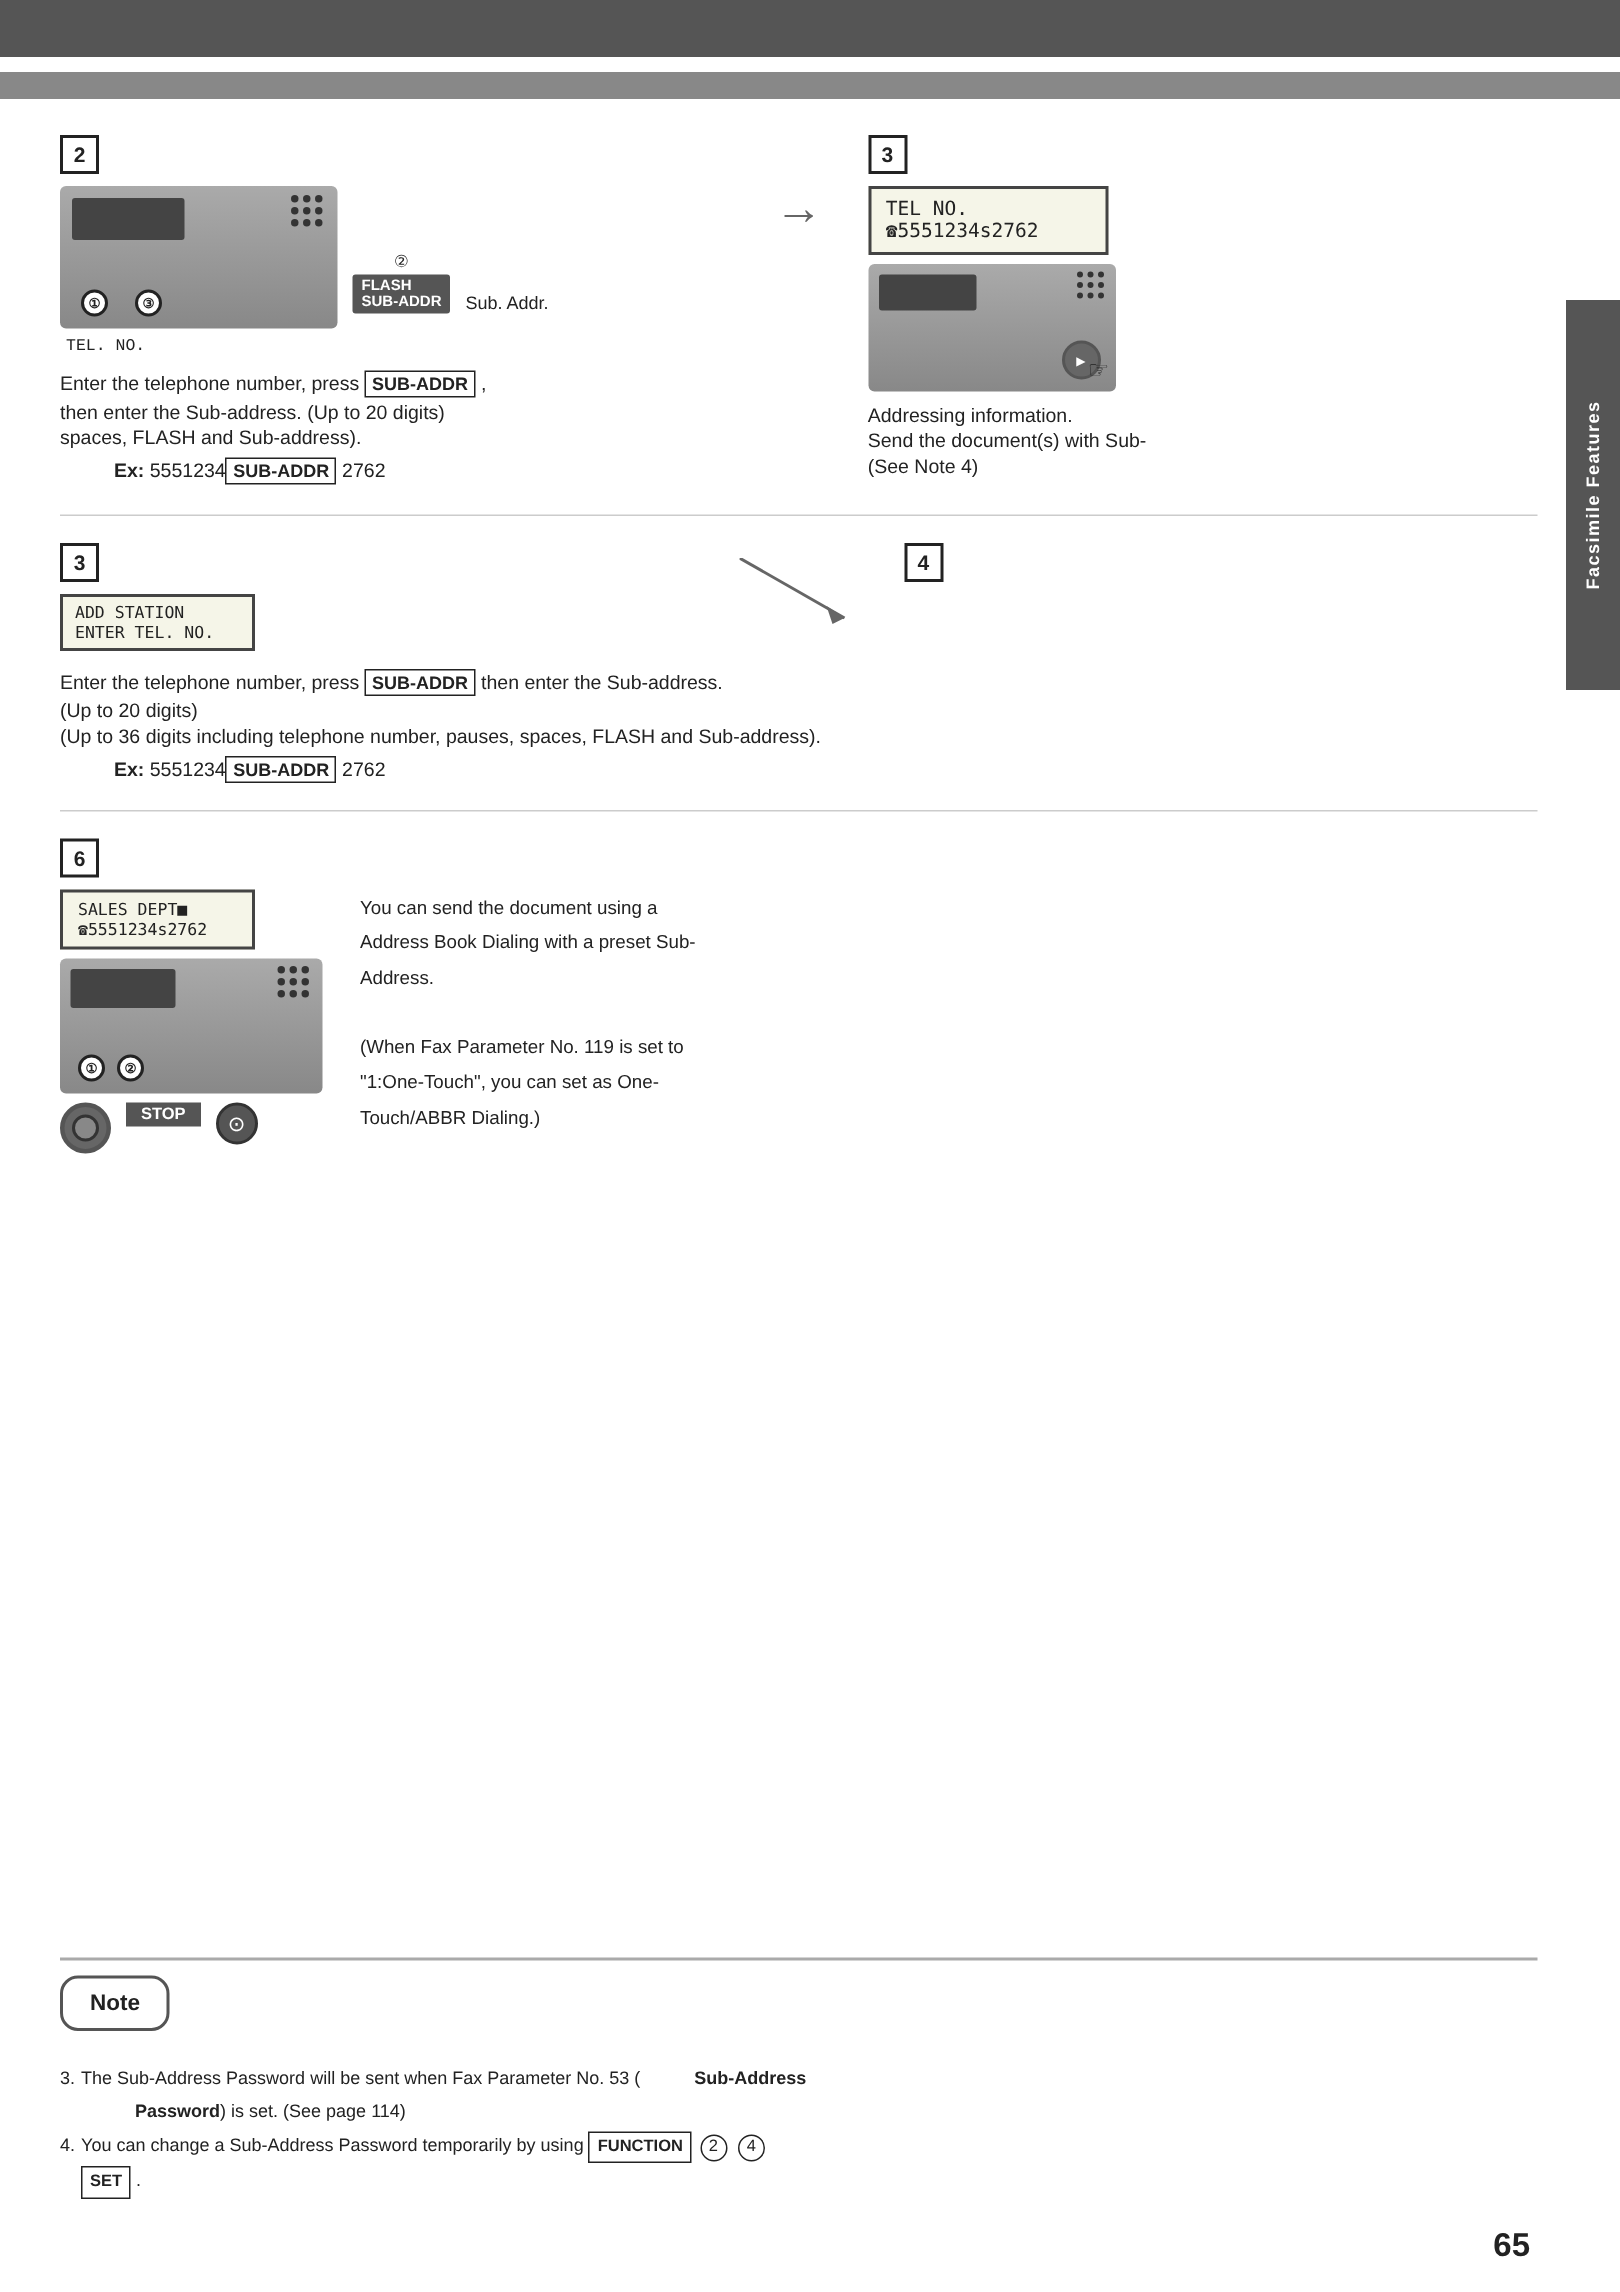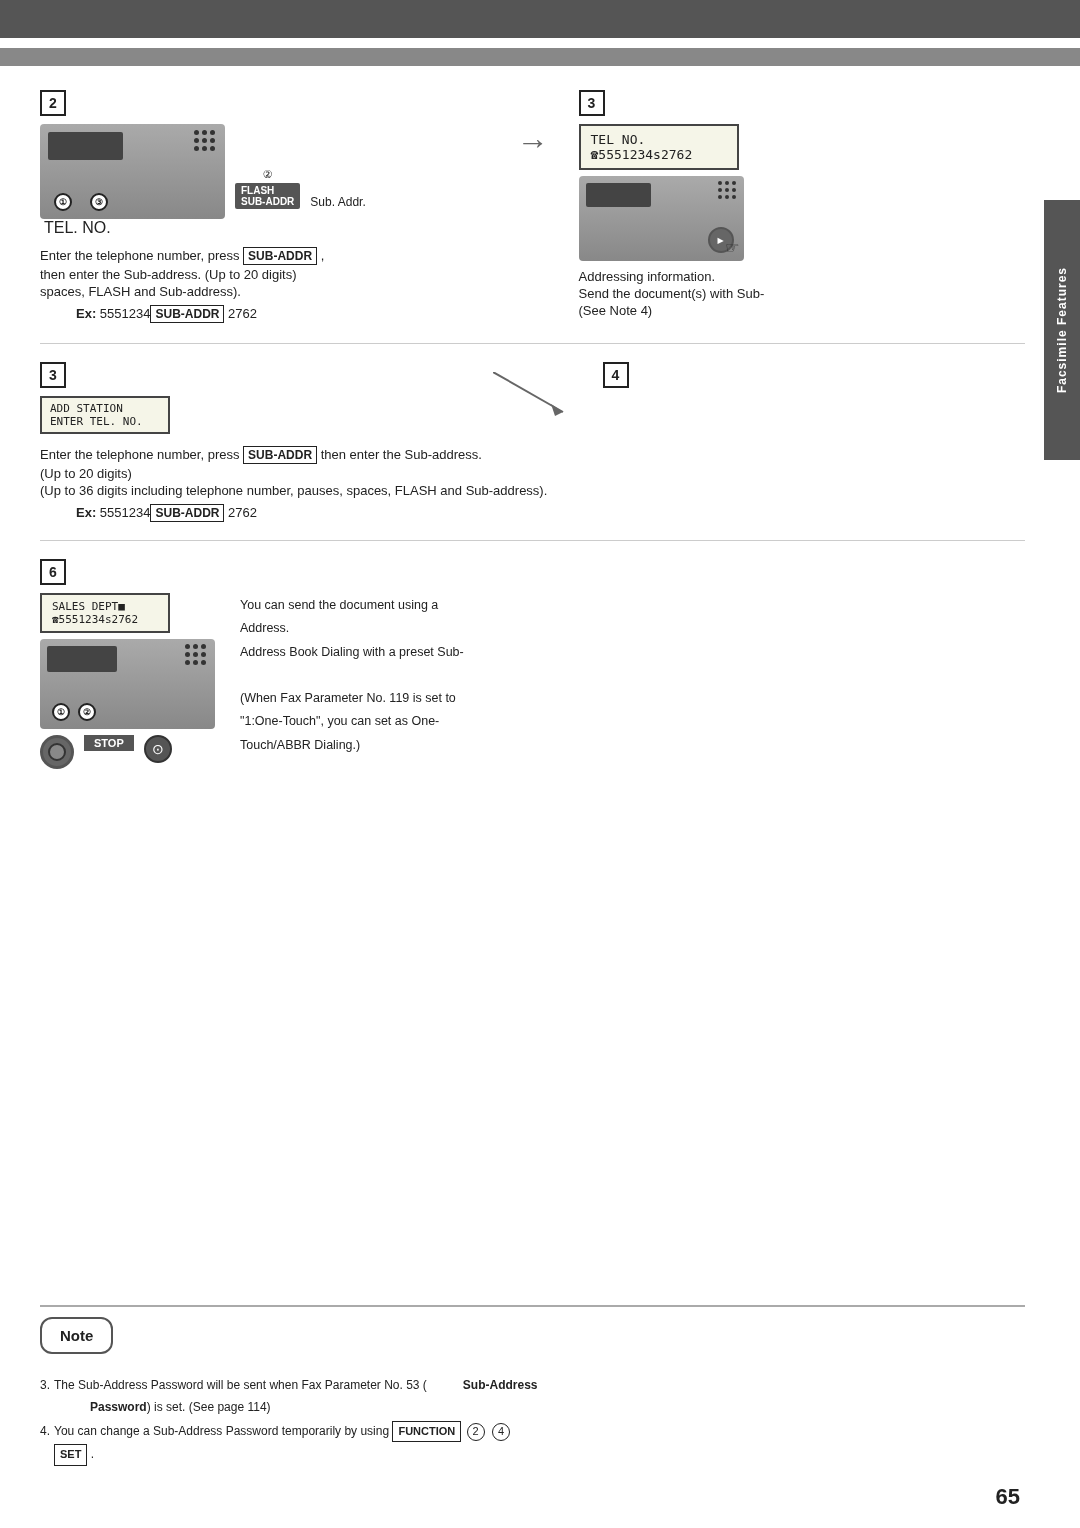--- a/index.html
+++ b/index.html
@@ -295,21 +295,21 @@
                 <div style="width:5px;height:5px;background:#333;border-radius:50%;"></div>
                 <div style="width:5px;height:5px;background:#333;border-radius:50%;"></div>
                 <div style="width:5px;height:5px;background:#333;border-radius:50%;"></div>
               </div>
           </div>
 
           <div style="position:absolute;bottom:8px;left:14px;width:18px;height:18px;border-radius:50%;border:2px solid #222;background:#fff;display:flex;align-items:center;justify-content:center;font-size:9px;font-weight:bold;">①</div>
 
           <div style="position:absolute;bottom:8px;left:50px;width:18px;height:18px;border-radius:50%;border:2px solid #222;background:#fff;display:flex;align-items:center;justify-content:center;font-size:9px;font-weight:bold;">③</div>
 
-          <div style="position:absolute;bottom:-18px;left:4px;font-size:16px;">TEL. NO.</div>
+          <div style="position:absolute;bottom:-18px;left:4px;font-size:11px;font-family:Liberation Mono, monospace;">TEL. NO.</div>
         </div>
 
         <div style="display:flex;flex-direction:column;align-items:center;margin-bottom:10px;">
           <span style="font-size:11px;margin-bottom:2px;">②</span>
           <span class="flash-btn">FLASH<br>SUB-ADDR</span>
         </div>
         <div style="font-size:12px;margin-bottom:10px;">Sub. Addr.</div>
       </div>
       <div style="margin-top:28px;">
         <p>Enter the telephone number, press <span class="sub-addr-box">SUB-ADDR</span> ,</p>
@@ -446,22 +446,22 @@
           <div style="width:34px;height:34px;border-radius:50%;border:3px solid #555;background:#666;display:flex;align-items:center;justify-content:center;color:#fff;font-size:10px;">
             <div style="width:18px;height:18px;border-radius:50%;background:#888;border:2px solid #333;"></div>
           </div>
           <div style="background:#555;color:#fff;padding:2px 10px;font-size:11px;font-weight:bold;">STOP</div>
           <div style="width:28px;height:28px;border-radius:50%;background:#555;border:2px solid #333;display:flex;align-items:center;justify-content:center;color:#fff;font-size:14px;">⊙</div>
         </div>
       </div>
 
       <div class="col-6-right">
         <p>You can send the document using a</p>
+        <p>Address Book Dialing with a preset Sub-</p>
         <p>Address.</p>
-        <p>Address Book Dialing with a preset Sub-</p>
         <p>&nbsp;</p>
         <p>(When Fax Parameter No. 119 is set to</p>
         <p>"1:One-Touch", you can set as One-</p>
         <p>Touch/ABBR Dialing.)</p>
       </div>
     </div>
   </div>
 
 </div>
 

